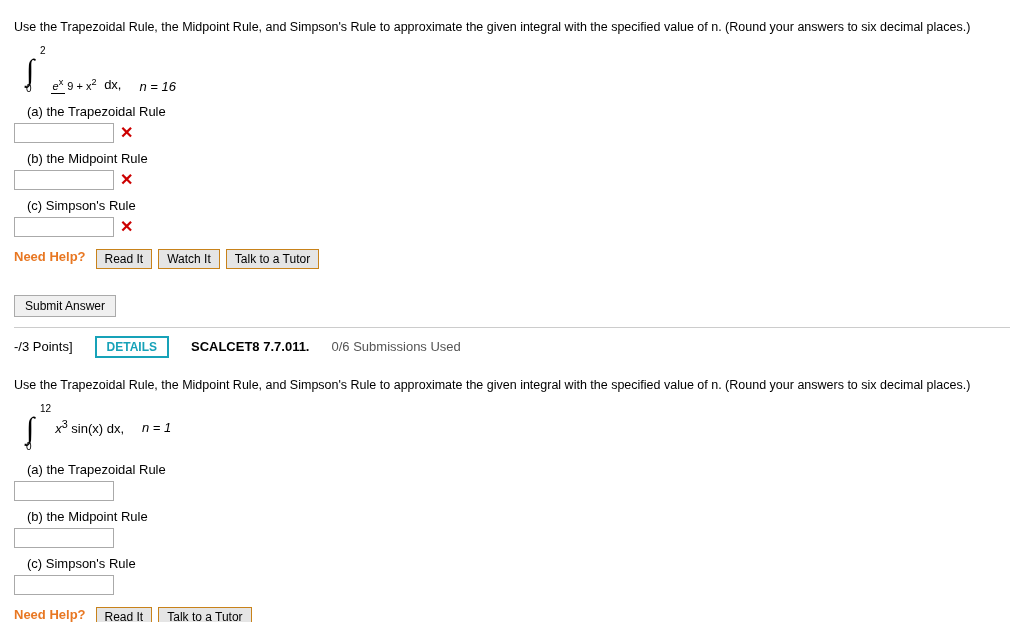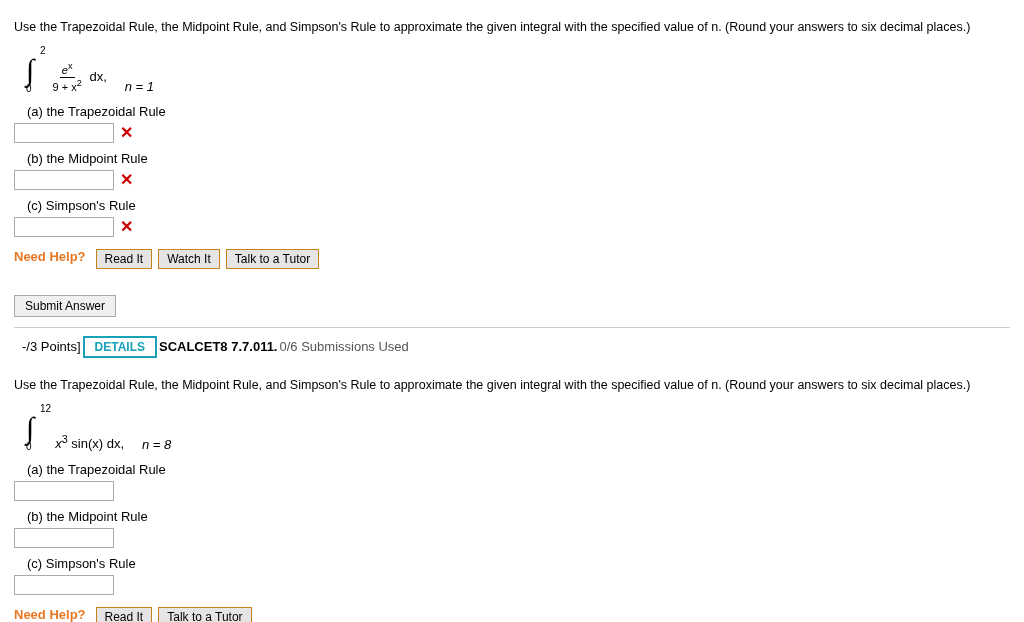--- a/index.html
+++ b/index.html
@@ -88,22 +88,22 @@
       cursor: pointer;
     }
     .divider {
       border: none;
       border-top: 1px solid #ccc;
       margin: 6px 0;
     }
     .details-bar {
       display: flex;
       align-items: center;
-      margin: 8px 0 10px 8px;
-      gap: 2px;
+      margin: 8px 0 10px 0;
+      gap: 22px;
     }
     .points-label {
       font-size: 13px;
       font-weight: normal;
     }
     .details-btn {
       background: #fff;
       border: 2px solid #17a2b8;
       color: #17a2b8;
       font-size: 12px;
@@ -114,21 +114,21 @@
     .scalcet-label {
       font-size: 13px;
       font-weight: bold;
     }
     .submissions-label {
       font-size: 13px;
       color: #555;
     }
     .frac {
       display: inline-flex;
-      flex-direction: column;
+      flex-direction: row;
       align-items: center;
       vertical-align: middle;
       margin: 0 2px;
       font-size: 11px;
       line-height: 1.2;
     }
     .frac-num {
       border-bottom: 1px solid #000;
       padding: 0 2px;
     }
@@ -154,21 +154,21 @@
           <span style="font-size:30px; line-height:0.9; font-family:'Times New Roman',serif;">∫</span>
           <span style="font-size:10px; margin-left:0px;">0</span>
         </div>
         <span style="margin-left:2px;">
           <span class="frac">
             <span class="frac-num"><span class="math-italic">e</span><sup>x</sup></span>
             <span class="frac-den"><span>9 + x</span><sup>2</sup></span>
           </span>
           <span>dx,</span>
         </span>
-        <span class="n-value">n = 1</span>
+        <span class="n-value">n = 16</span>
       </div>
     </div>
 
     <div class="part-label">(a) the Trapezoidal Rule</div>
     <div class="input-row">
       <input class="answer-input" type="text" style="">
       <span class="x-mark">✕</span>
     </div>
 
     <div class="part-label">(b) the Midpoint Rule</div>
@@ -201,31 +201,31 @@
     <span class="points-label">-/3 Points]</span>
     <button class="details-btn">DETAILS</button>
     <span class="scalcet-label">SCALCET8 7.7.011.</span>
     <span class="submissions-label">0/6 Submissions Used</span>
   </div>
 
   <div class="problem-section">
     <div class="problem-text">Use the Trapezoidal Rule, the Midpoint Rule, and Simpson's Rule to approximate the given integral with the specified value of n. (Round your answers to six decimal places.)</div>
 
     <div class="integral-line">
-      <div style="display:flex; align-items:flex-end;">
+      <div style="display:flex; align-items:center;">
         <div style="position:relative; display:flex; flex-direction:column; align-items:flex-start; margin-right:1px;">
           <span style="font-size:10px; margin-left:14px;">12</span>
           <span style="font-size:30px; line-height:0.9; font-family:'Times New Roman',serif;">∫</span>
           <span style="font-size:10px; margin-left:0px;">0</span>
         </div>
         <span style="margin-left:3px;">
           <span class="math-italic">x</span><sup>3</sup>
           <span>sin(x) dx,</span>
         </span>
-        <span class="n-value">n = 8</span>
+        <span class="n-value">n = 1</span>
       </div>
     </div>
 
     <div class="part-label">(a) the Trapezoidal Rule</div>
     <div class="input-row">
       <input class="answer-input" type="text" style="">
     </div>
 
     <div class="part-label">(b) the Midpoint Rule</div>
     <div class="input-row">

